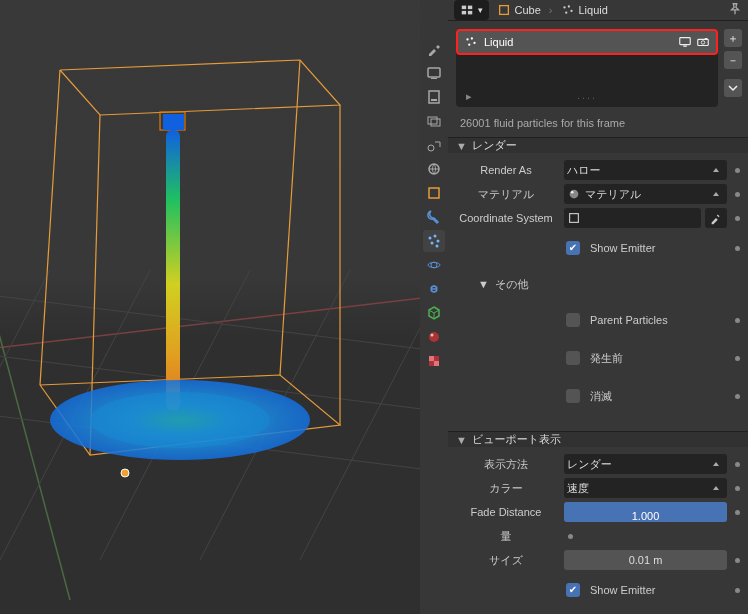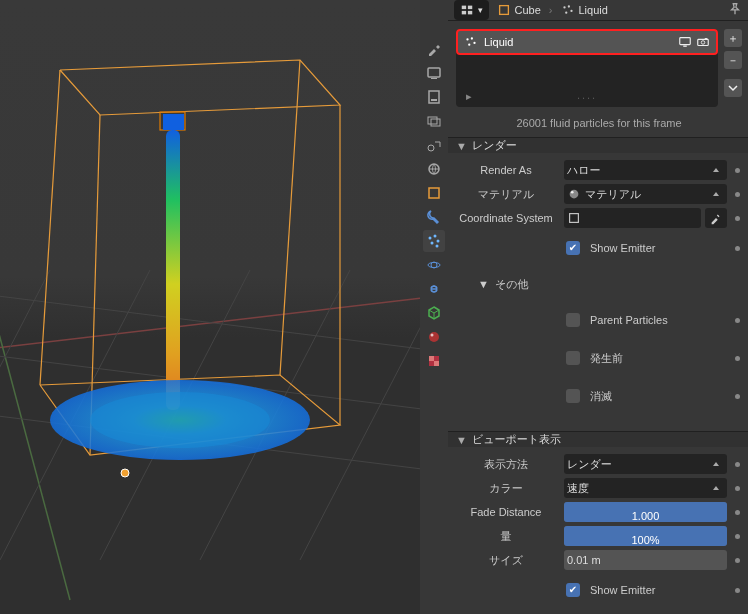--- a/index.html
+++ b/index.html
@@ -180,21 +180,20 @@
     display: flex;
     align-items: center;
     justify-content: center;
     color: #eee;
     cursor: pointer;
   }
 
   .info-line {
     padding: 2px 10px 8px 12px;
     color: #aaa;
-    text-align: center;
   }
 
   
   .section-header {
     background: #313131;
     height: 22px;
     display: flex;
     align-items: center;
     padding: 0 8px;
     gap: 6px;
@@ -251,21 +250,21 @@
     content: "";
     position: absolute;
     right: 8px;
     top: 50%;
     width: 0; height: 0;
     border-left: 3px solid transparent;
     border-right: 3px solid transparent;
     border-bottom: 4px solid #aaa;
     transform: translateY(-50%);
   }
-  .prop-row .field.center { }
+  .prop-row .field.center { justify-content: center; }
 
   .prop-row .dot {
     width: 5px;
     height: 5px;
     border-radius: 50%;
     background: #888;
     margin-left: 4px;
     cursor: pointer;
   }
 
@@ -654,24 +653,20 @@
           <div class="label">Fade Distance</div>
           <div class="field-slider">
             <div class="fill" style="width:100%;"></div>
             <span>1.000</span>
           </div>
           <div class="dot"></div>
         </div>
 
         <div class="prop-row">
           <div class="label">量</div>
-          <div class="field-slider">
-            <div class="fill" style="width:100%;"></div>
-            <span>100%</span>
-          </div>
           <div class="dot"></div>
         </div>
 
         <div class="prop-row">
           <div class="label">サイズ</div>
           <div class="field center" style="background:#545454;">
             <span>0.01 m</span>
           </div>
           <div class="dot"></div>
         </div>

